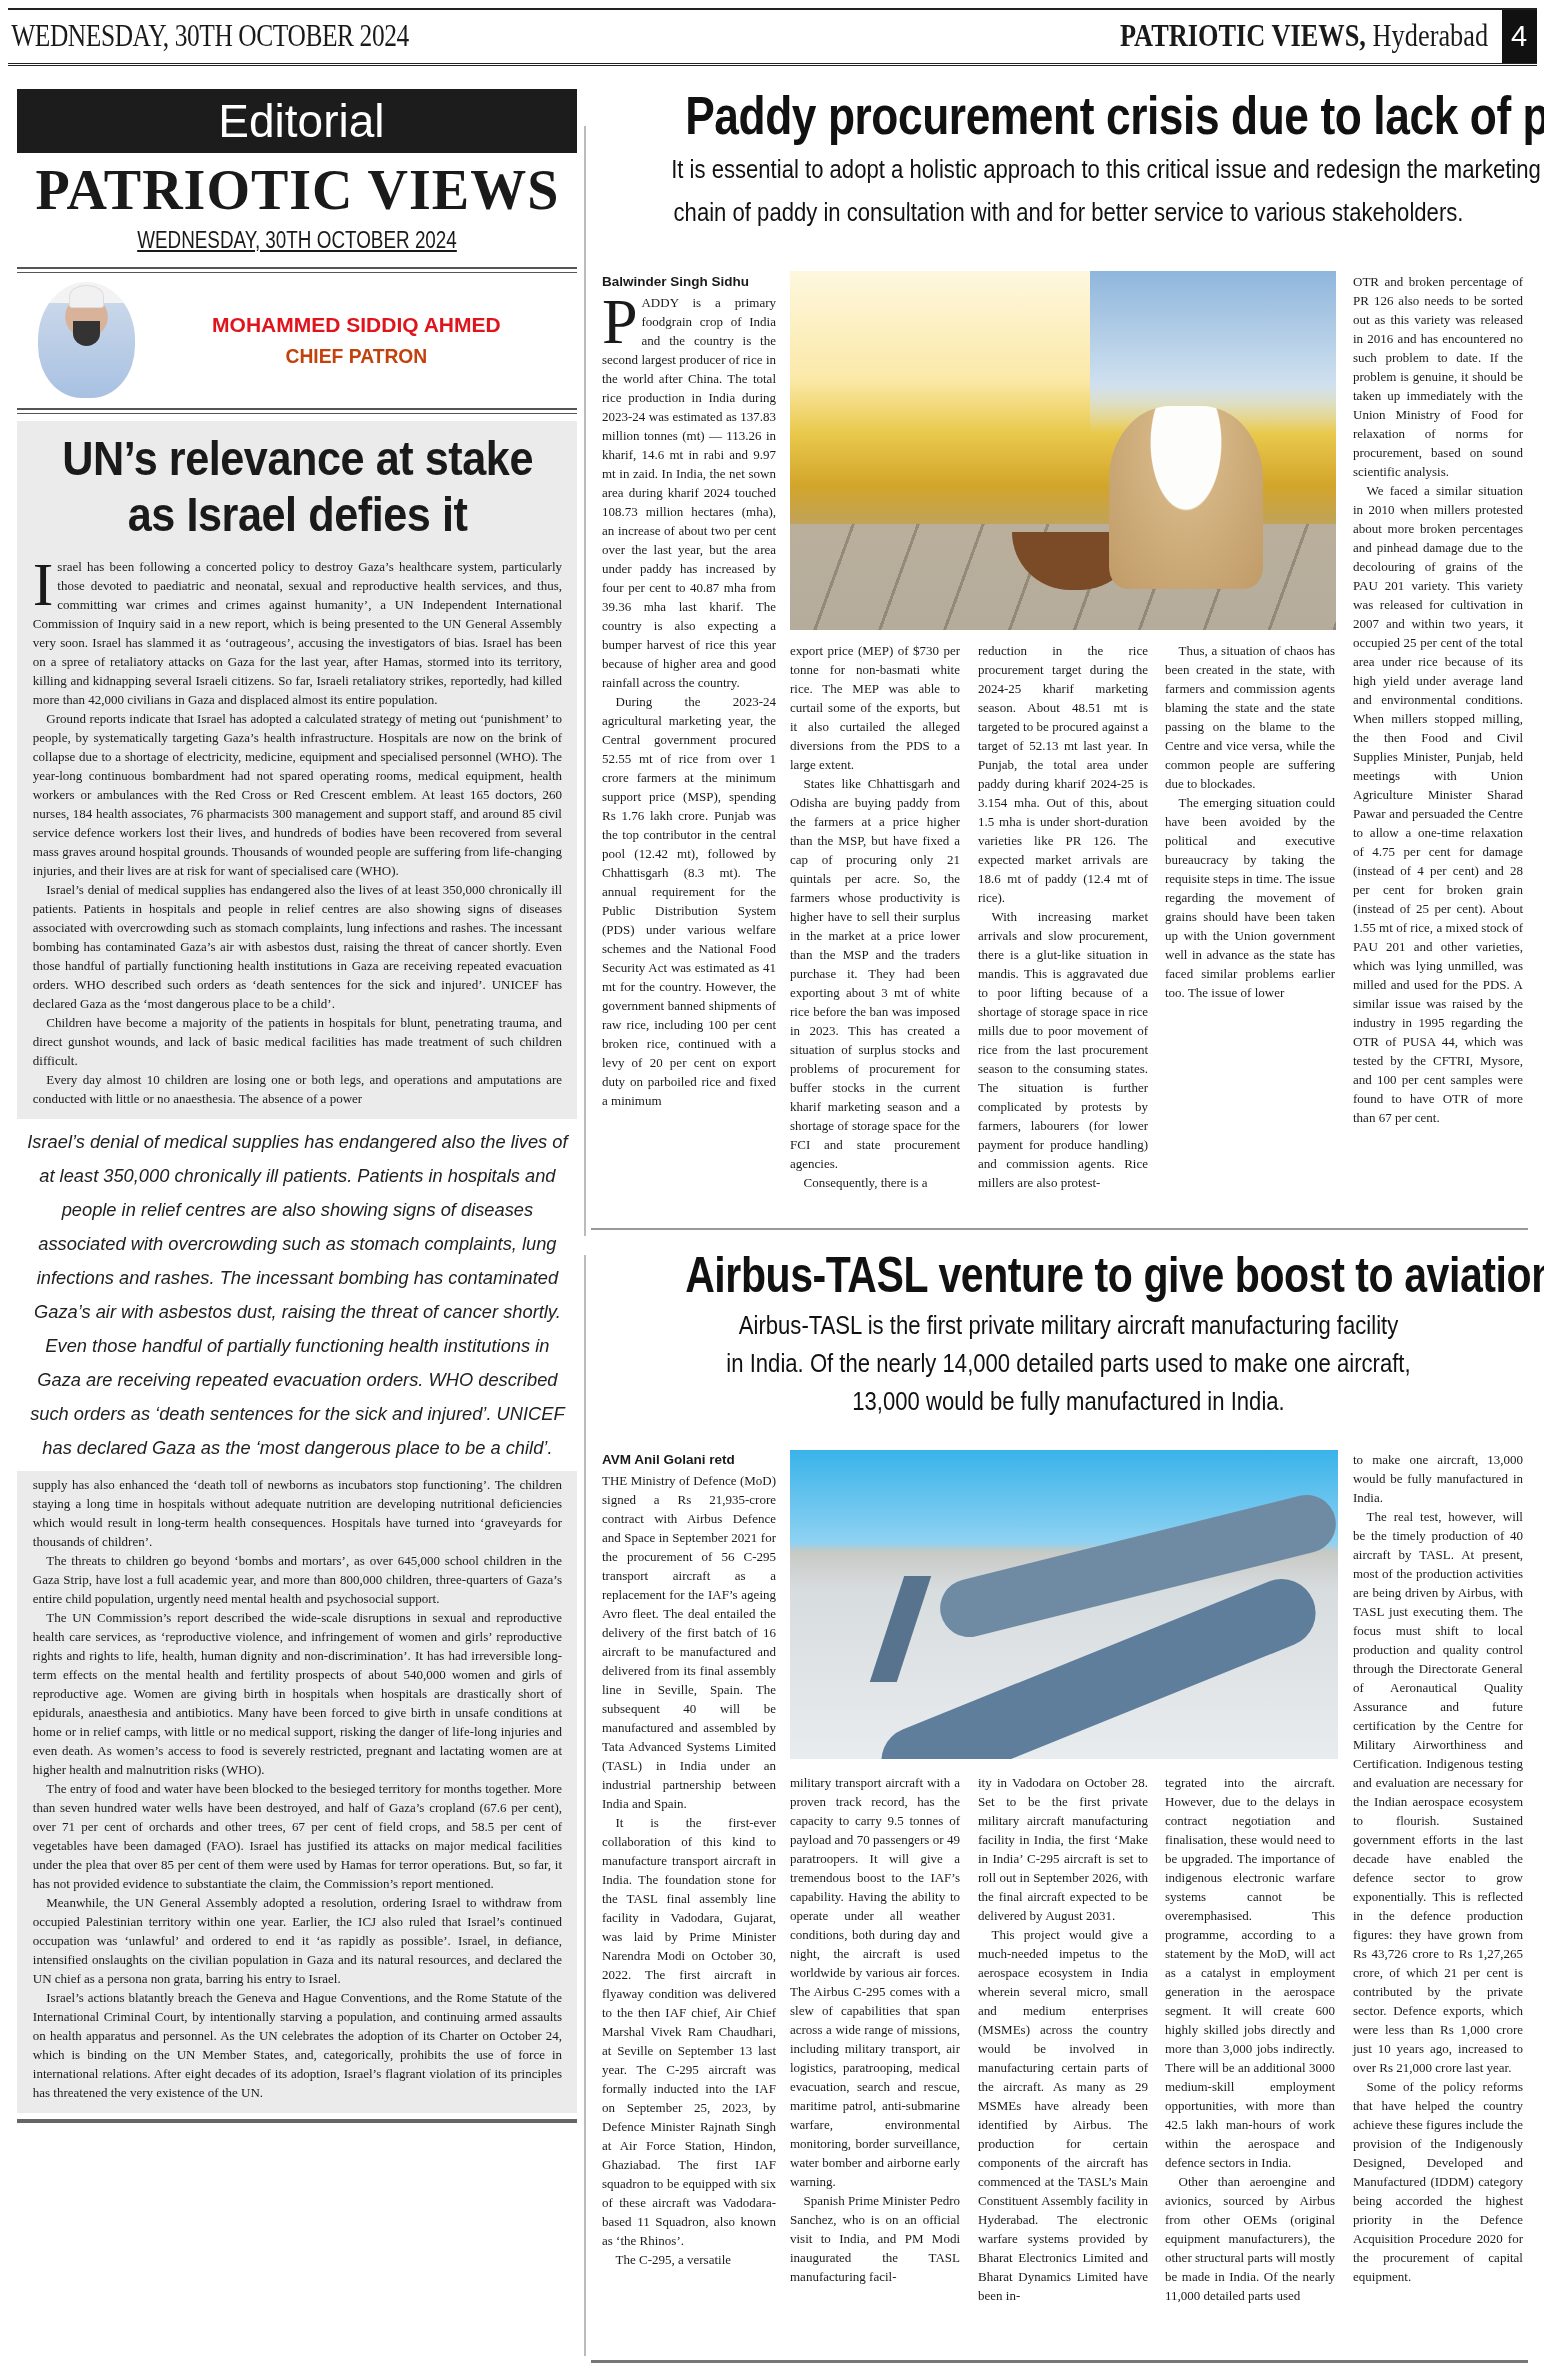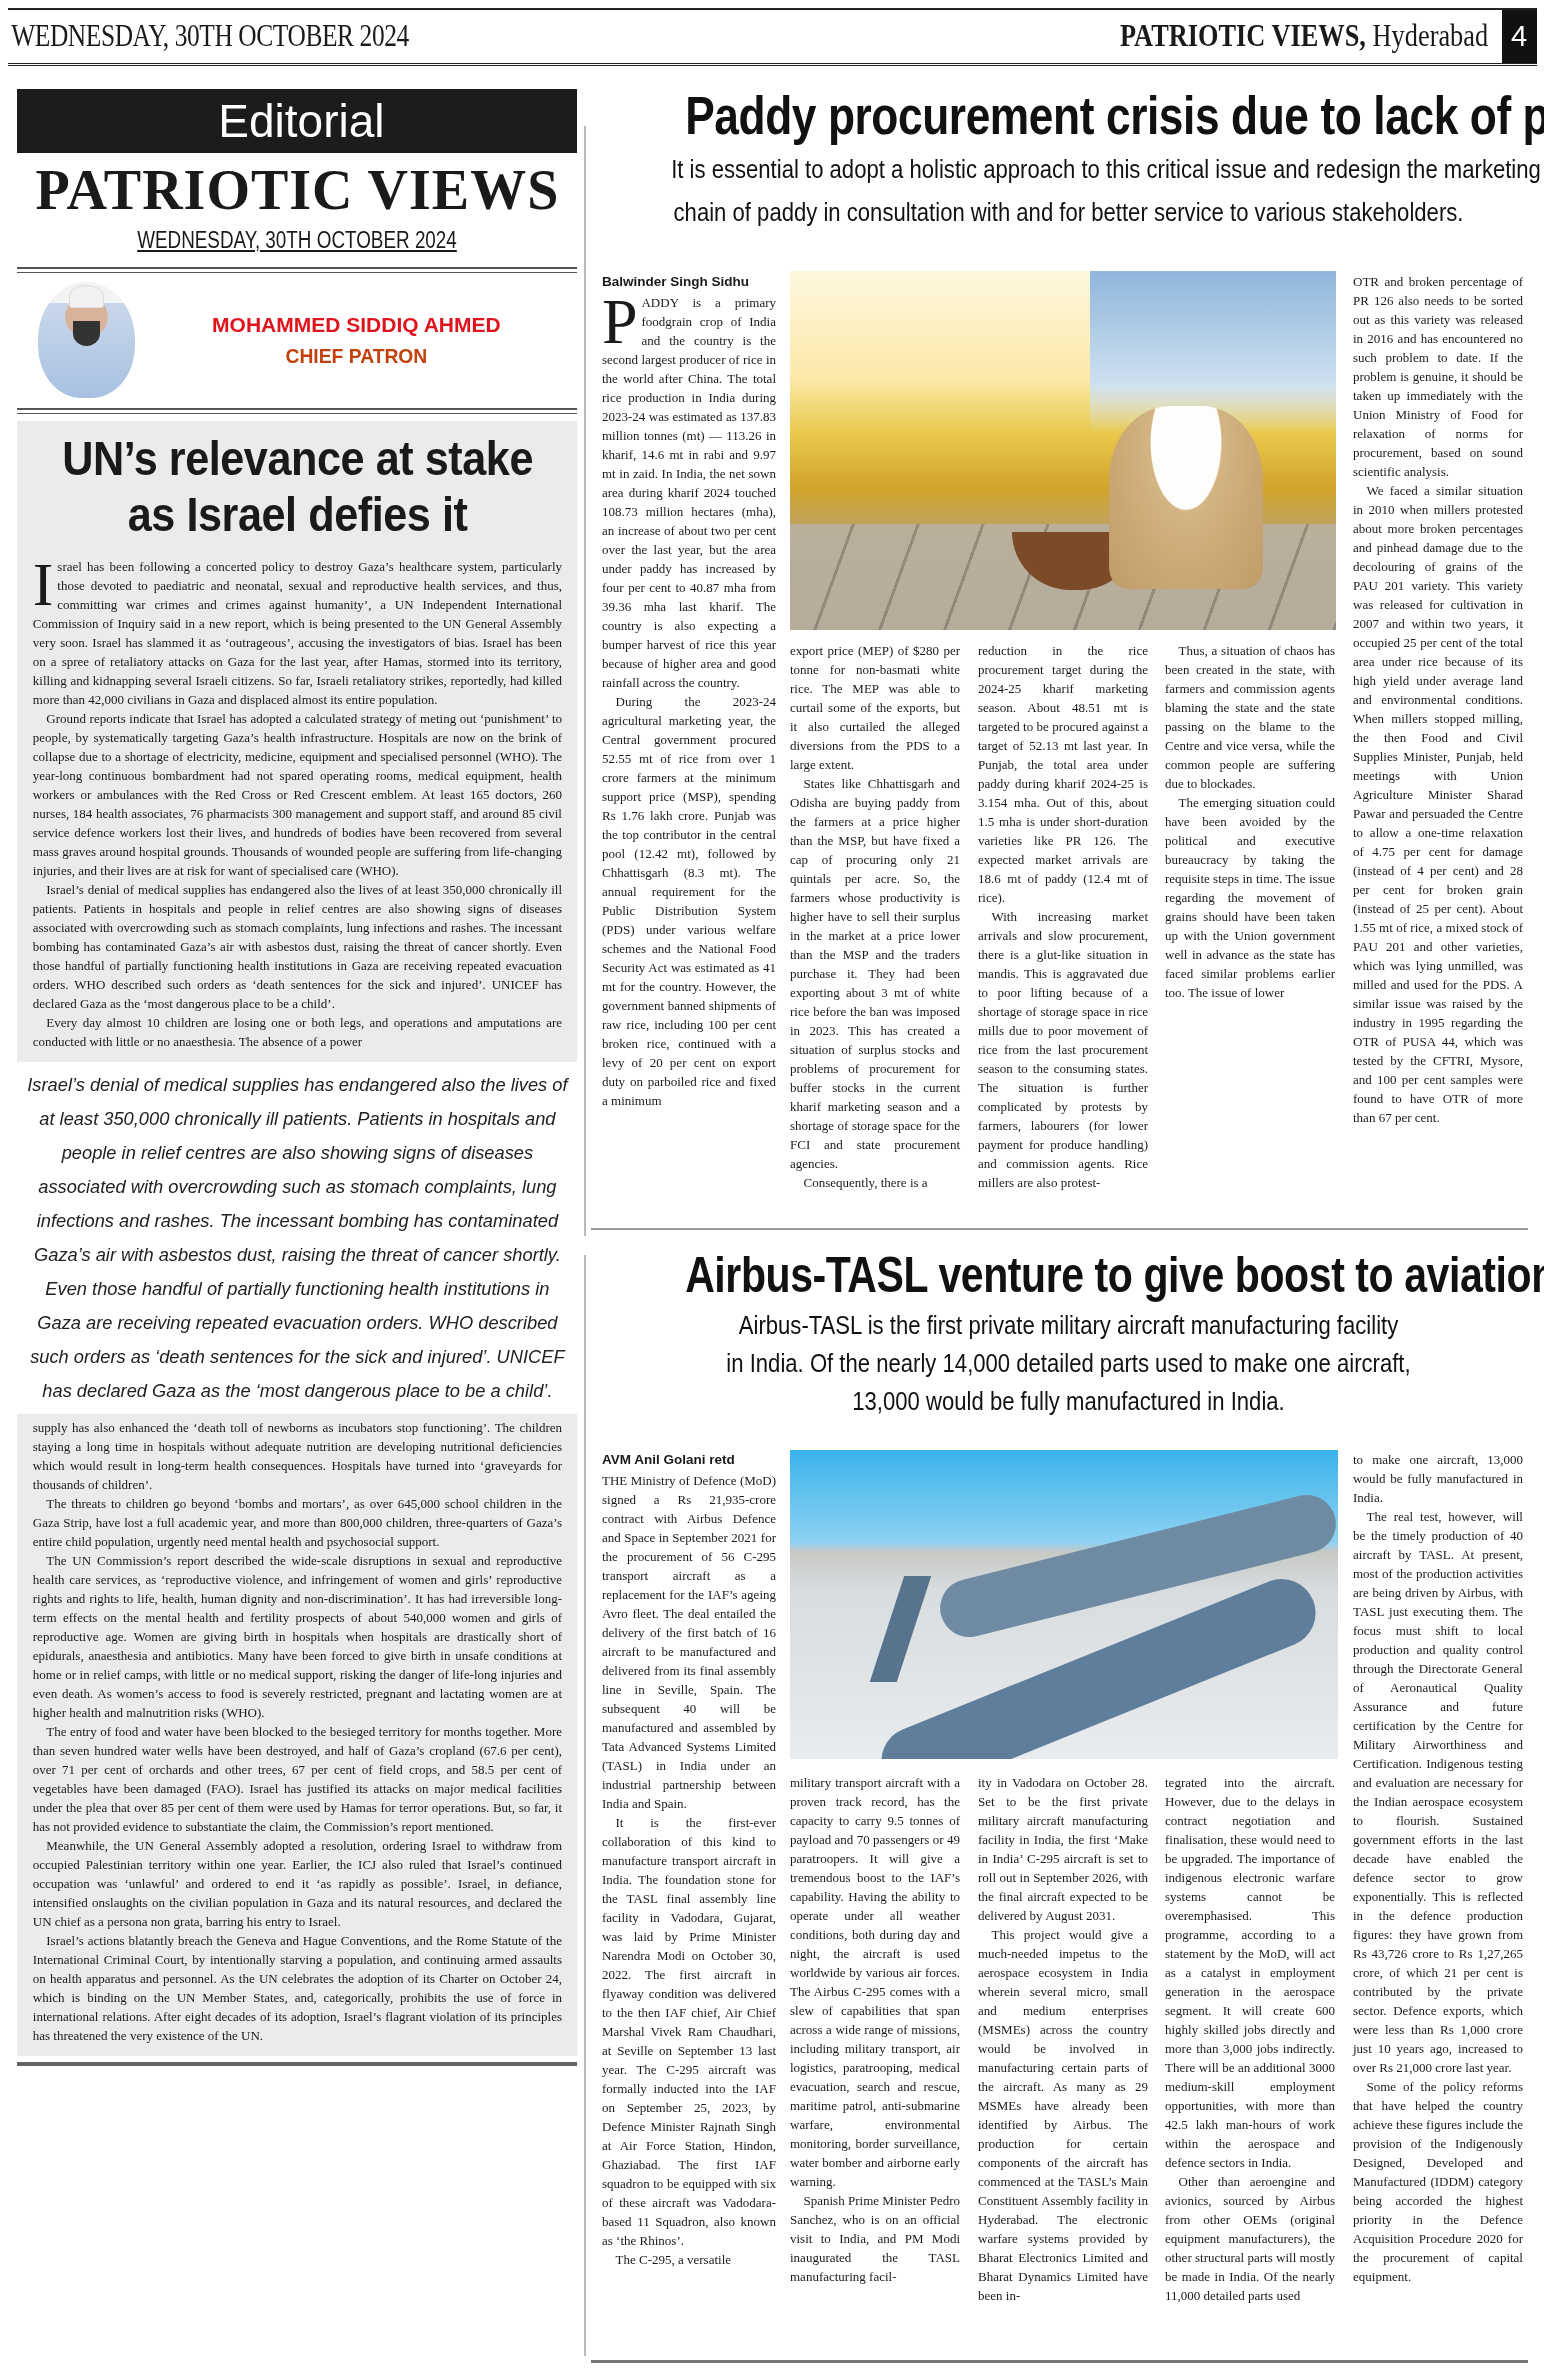--- a/index.html
+++ b/index.html
@@ -101,20 +101,21 @@
 
   <article class="un-article">
     <h1 class="un-headline">
       <span>UN’s relevance at stake</span><br>
       <span>as Israel defies it</span>
     </h1>
     <div class="body-text">
       <p class="first"><span class="dropcap">I</span><span>srael has been following a concerted policy to destroy Gaza’s healthcare system, particularly those devoted to paediatric and neonatal, sexual and reproductive health services, and thus, committing war crimes and crimes against humanity’, a UN Independent International Commission of Inquiry said in a new report, which is being presented to the UN General Assembly very soon. Israel has slammed it as ‘outrageous’, accusing the investigators of bias. Israel has been on a spree of retaliatory attacks on Gaza for the last year, after Hamas, stormed into its territory, killing and kidnapping several Israeli citizens.  So far, Israeli retaliatory strikes, reportedly, had killed more than 42,000 civilians in Gaza and displaced almost its entire population.</span></p>
       <p>Ground reports indicate that Israel has adopted a calculated strategy of meting out ‘punishment’ to people, by systematically targeting Gaza’s health infrastructure. Hospitals are now on the brink of collapse due to a shortage of electricity, medicine, equipment and specialised personnel (WHO). The year-long continuous bombardment had not spared operating rooms, medical equipment, health workers or ambulances with the Red Cross or Red Crescent emblem.  At least 165 doctors, 260 nurses, 184 health associates, 76 pharmacists 300 management and support staff, and around 85 civil service defence workers lost their lives, and hundreds of bodies have been recovered from several mass graves around hospital grounds. Thousands of wounded people are suffering from life-changing injuries, and their lives are at risk for want of specialised care (WHO).</p>
       <p>Israel’s denial of medical supplies has endangered also the lives of at least 350,000 chronically ill patients. Patients in hospitals and people in relief centres are also showing signs of diseases associated with overcrowding such as stomach complaints, lung infections and rashes. The incessant bombing has contaminated Gaza’s air with asbestos dust, raising the threat of cancer shortly. Even those handful of partially functioning health institutions in Gaza are receiving repeated evacuation orders. WHO described such orders as ‘death sentences for the sick and injured’. UNICEF has declared Gaza as the ‘most dangerous place to be a child’.</p>
+      <p>Children have become a majority of the patients in hospitals for blunt, penetrating trauma, and direct gunshot wounds, and lack of basic medical facilities has made treatment of such children difficult.</p>
       <p>Every day almost 10 children are losing one or both legs, and operations and amputations are conducted with little or no anaesthesia. The absence of a power</p>
     </div>
   </article>
   <blockquote class="pull-quote">Israel’s denial of medical supplies has endangered also the lives of at least 350,000 chronically ill patients. Patients in hospitals and people in relief centres are also showing signs of diseases associated with overcrowding such as stomach complaints, lung infections and rashes. The incessant bombing has contaminated Gaza’s air with asbestos dust, raising the threat of cancer shortly. Even those handful of partially functioning health institutions in Gaza are receiving repeated evacuation orders. WHO described such orders as ‘death sentences for the sick and injured’. UNICEF has declared Gaza as the ‘most dangerous place to be a child’.</blockquote>
   <article class="un-article cont">
     <div class="body-text">
       <p class="first">supply has also enhanced the ‘death toll of newborns as incubators stop functioning’. The children staying a long time in hospitals without adequate nutrition are developing nutritional deficiencies which would result in long-term health consequences. Hospitals have turned into ‘graveyards for thousands of children’.</p>
       <p>The threats to children go beyond ‘bombs and mortars’, as over  645,000 school children in the Gaza Strip, have lost a full academic year, and more than 800,000 children, three-quarters of Gaza’s entire child population, urgently need mental health and psychosocial support.</p>
       <p>The UN Commission’s report described the wide-scale disruptions in sexual and reproductive health care services,  as ‘reproductive violence, and infringement of  women and girls’ reproductive rights and rights to life, health, human dignity and non-discrimination’. It has had irreversible long-term effects on the mental health and fertility prospects of about 540,000 women and girls of reproductive age. Women are giving birth in hospitals when hospitals are drastically short of epidurals, anaesthesia and antibiotics. Many have been forced to give birth in unsafe conditions at home or in relief camps, with little or no medical support, risking the danger of life-long injuries and even death. As women’s access to food is severely restricted, pregnant and lactating women are at higher health and malnutrition risks (WHO).</p>
       <p>The entry of food and water have been blocked to the besieged territory for months together. More than seven hundred water wells have been destroyed, and half of Gaza’s cropland (67.6  per cent), over 71 per cent of orchards and other trees, 67 per cent of field crops, and 58.5 per cent of vegetables have been damaged (FAO). Israel has justified its attacks on major medical facilities under the plea that over 85 per cent of them were used by Hamas for terror operations. But, so far, it has not provided evidence to substantiate the claim, the Commission’s report mentioned.</p>
@@ -140,21 +141,21 @@
   <p>During the 2023-24 agricultural marketing year, the Central government procured 52.55 mt of rice from over 1 crore farmers at the minimum support price (MSP), spending Rs 1.76 lakh crore. Punjab was the top contributor in the central pool (12.42 mt), followed by Chhattisgarh (8.3 mt). The annual requirement for the Public Distribution System (PDS) under various welfare schemes and the National Food Security Act was estimated as 41 mt for the country. However, the government banned shipments of raw rice, including 100 per cent broken rice, continued with a levy of 20 per cent on export duty on parboiled rice and fixed a minimum</p>
 </div>
 
 <div class="photo-paddy">
   <div class="planks"></div>
   <div class="bowl"></div>
   <div class="sack"></div>
 </div>
 
 <div class="col" style="left:790px;top:641px;width:170px">
-  <p class="first">export price (MEP) of $280 per tonne for non-basmati white rice. The MEP was able to curtail some of the exports, but it also curtailed the alleged diversions from the PDS to a large extent.</p>
+  <p class="first">export price (MEP) of $730 per tonne for non-basmati white rice. The MEP was able to curtail some of the exports, but it also curtailed the alleged diversions from the PDS to a large extent.</p>
   <p>States like Chhattisgarh and Odisha are buying paddy from the farmers at a price higher than the MSP, but have fixed a cap of procuring only 21 quintals per acre. So, the farmers whose productivity is higher have to sell their surplus in the market at a price lower than the MSP and the traders purchase it. They had been exporting about 3 mt of white rice before the ban was imposed in 2023. This has created a situation of surplus stocks and problems of procurement for buffer stocks in the current kharif marketing season and a shortage of storage space for the FCI and state procurement agencies.</p>
   <p>Consequently, there is a</p>
 </div>
 
 <div class="col" style="left:978px;top:641px;width:170px">
   <p class="first">reduction in the rice procurement target during the 2024-25 kharif marketing season. About 48.51 mt is targeted to be procured against a target of 52.13 mt last year. In Punjab, the total area under paddy during kharif 2024-25 is 3.154 mha. Out of this, about 1.5 mha is under short-duration varieties like PR 126. The expected market arrivals are 18.6 mt of paddy (12.4 mt of rice).</p>
   <p>With increasing market arrivals and slow procurement, there is a glut-like situation in mandis. This is aggravated due to poor lifting because of a shortage of storage space in rice mills due to poor movement of rice from the last procurement season to the consuming states. The situation is further complicated by protests by farmers, labourers (for lower payment for produce handling) and commission agents. Rice millers are also protest-</p>
 </div>
 
 <div class="col" style="left:1165px;top:641px;width:170px">

